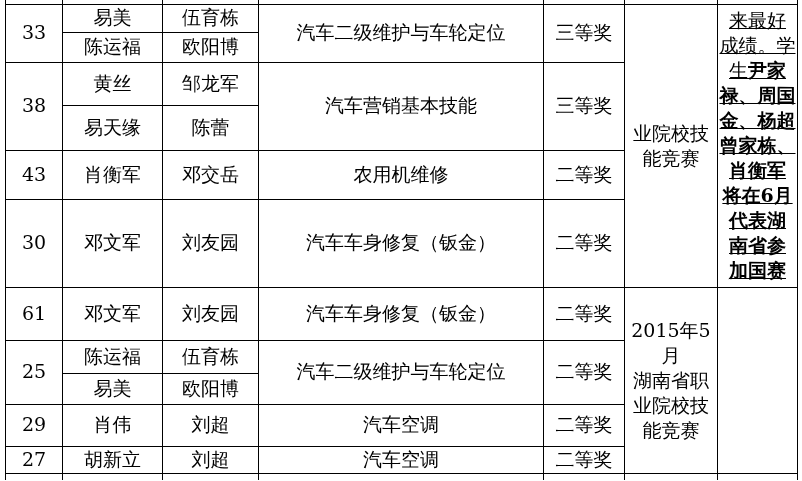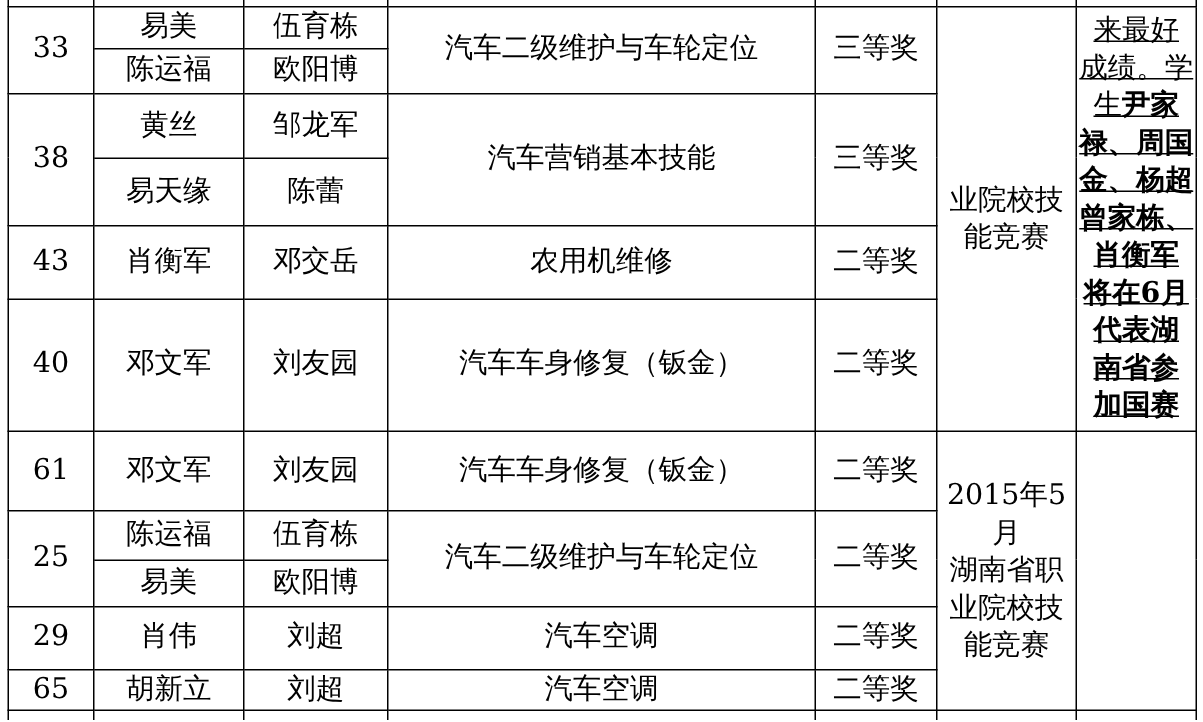--- a/index.html
+++ b/index.html
@@ -119,21 +119,21 @@
 
   <tr style="height:49px">
     <td>43</td>
     <td>肖衡军</td>
     <td>邓交岳</td>
     <td>农用机维修</td>
     <td>二等奖</td>
   </tr>
 
   <tr style="height:88px">
-    <td>40</td>
+    <td>30</td>
     <td>邓文军</td>
     <td>刘友园</td>
     <td>汽车车身修复（钣金）</td>
     <td>二等奖</td>
   </tr>
 
   <tr style="height:53px">
     <td>61</td>
     <td>邓文军</td>
     <td>刘友园</td>
@@ -163,21 +163,21 @@
 
   <tr style="height:42px">
     <td>29</td>
     <td>肖伟</td>
     <td>刘超</td>
     <td>汽车空调</td>
     <td>二等奖</td>
   </tr>
 
   <tr style="height:27px">
-    <td>65</td>
+    <td>27</td>
     <td>胡新立</td>
     <td>刘超</td>
     <td>汽车空调</td>
     <td>二等奖</td>
   </tr>
 
   <tr class="sliver-bottom" style="height:7px">
     <td></td>
     <td></td>
     <td></td>

